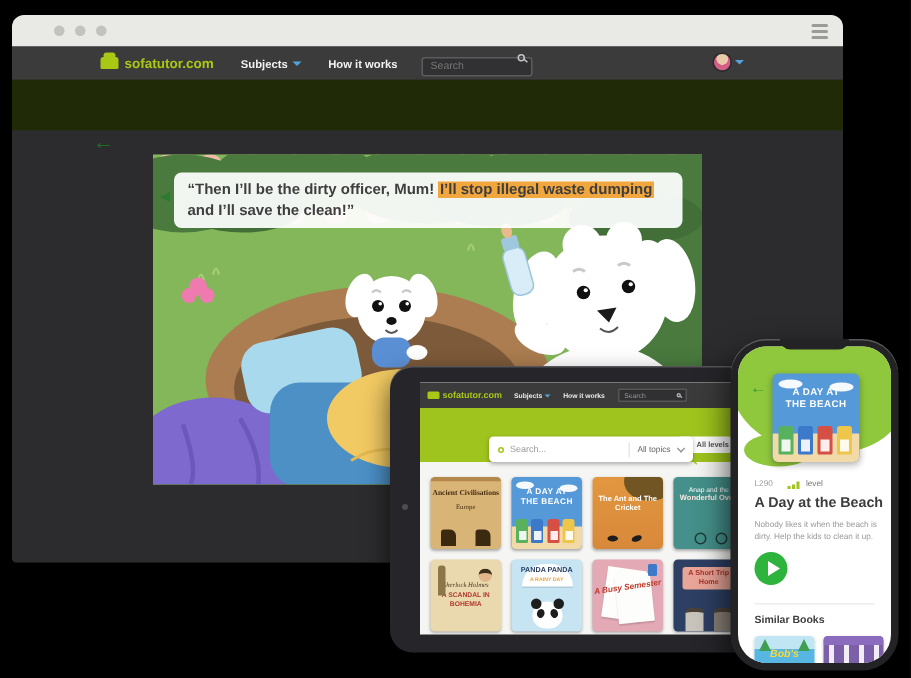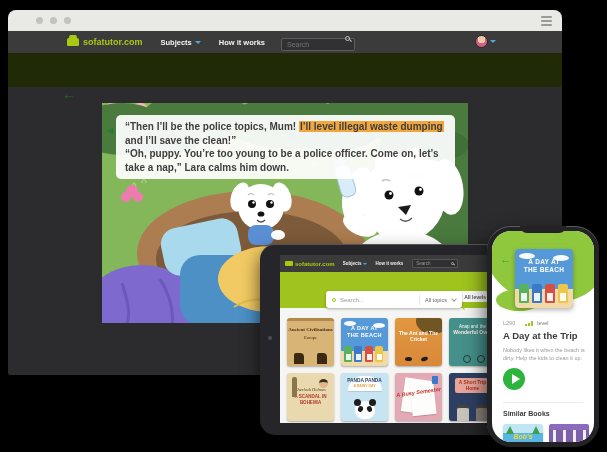--- a/index.html
+++ b/index.html
@@ -311,22 +311,21 @@
           <g transform="rotate(-16 243 78)">
             <rect x="236" y="62" width="15" height="32" rx="6" fill="#d9edf8" stroke="#9dc4da"></rect>
             <rect x="238" y="54" width="11" height="9" rx="2" fill="#9fc7de"></rect>
             <ellipse cx="243.5" cy="50" rx="3.5" ry="5" fill="#e9ba8d"></ellipse>
           </g>
         </g>
       </svg>
 
       <div class="caption">
         <span class="caption-marker">◀</span>
-        <span>“Then I’ll be the police topics, Mum! </span><mark>I’ll level illegal waste dumping</mark><span> and I’ll save the clean!”</span><br>
-        <span>“Oh, puppy. You’re too young to be a police officer. Come on, let’s take a nap,” Lara calms him down.</span>
+        <span>“Then I’ll be the dirty officer, Mum! </span><mark>I’ll stop illegal waste dumping</mark><span> and I’ll save the clean!”</span><br>
       </div>
     </div>
   </div>
 </div>
 
 <div class="tablet">
   <span class="tablet-cam"></span>
   <div class="t-screen">
     <div class="t-navbar">
       <span class="t-sofa"></span>
@@ -449,21 +448,21 @@
       <span class="p-level">
         <span class="stairs">
             <i></i>
             <i></i>
             <i></i>
           </span>
         <span>level</span>
       </span>
     </div>
 
-    <div class="p-title">A Day at the Trip</div>
+    <div class="p-title">A Day at the Beach</div>
     <div class="p-desc">Nobody likes it when the beach is dirty. Help the kids to clean it up.</div>
     <div class="p-play"></div>
     <div class="p-div"></div>
     <div class="p-similar">Similar Books</div>
 
     <div class="thumb t1">
       <span class="tree tr1"></span>
       <span class="tree tr2"></span>
       <span class="tt">Bob's</span>
     </div>

